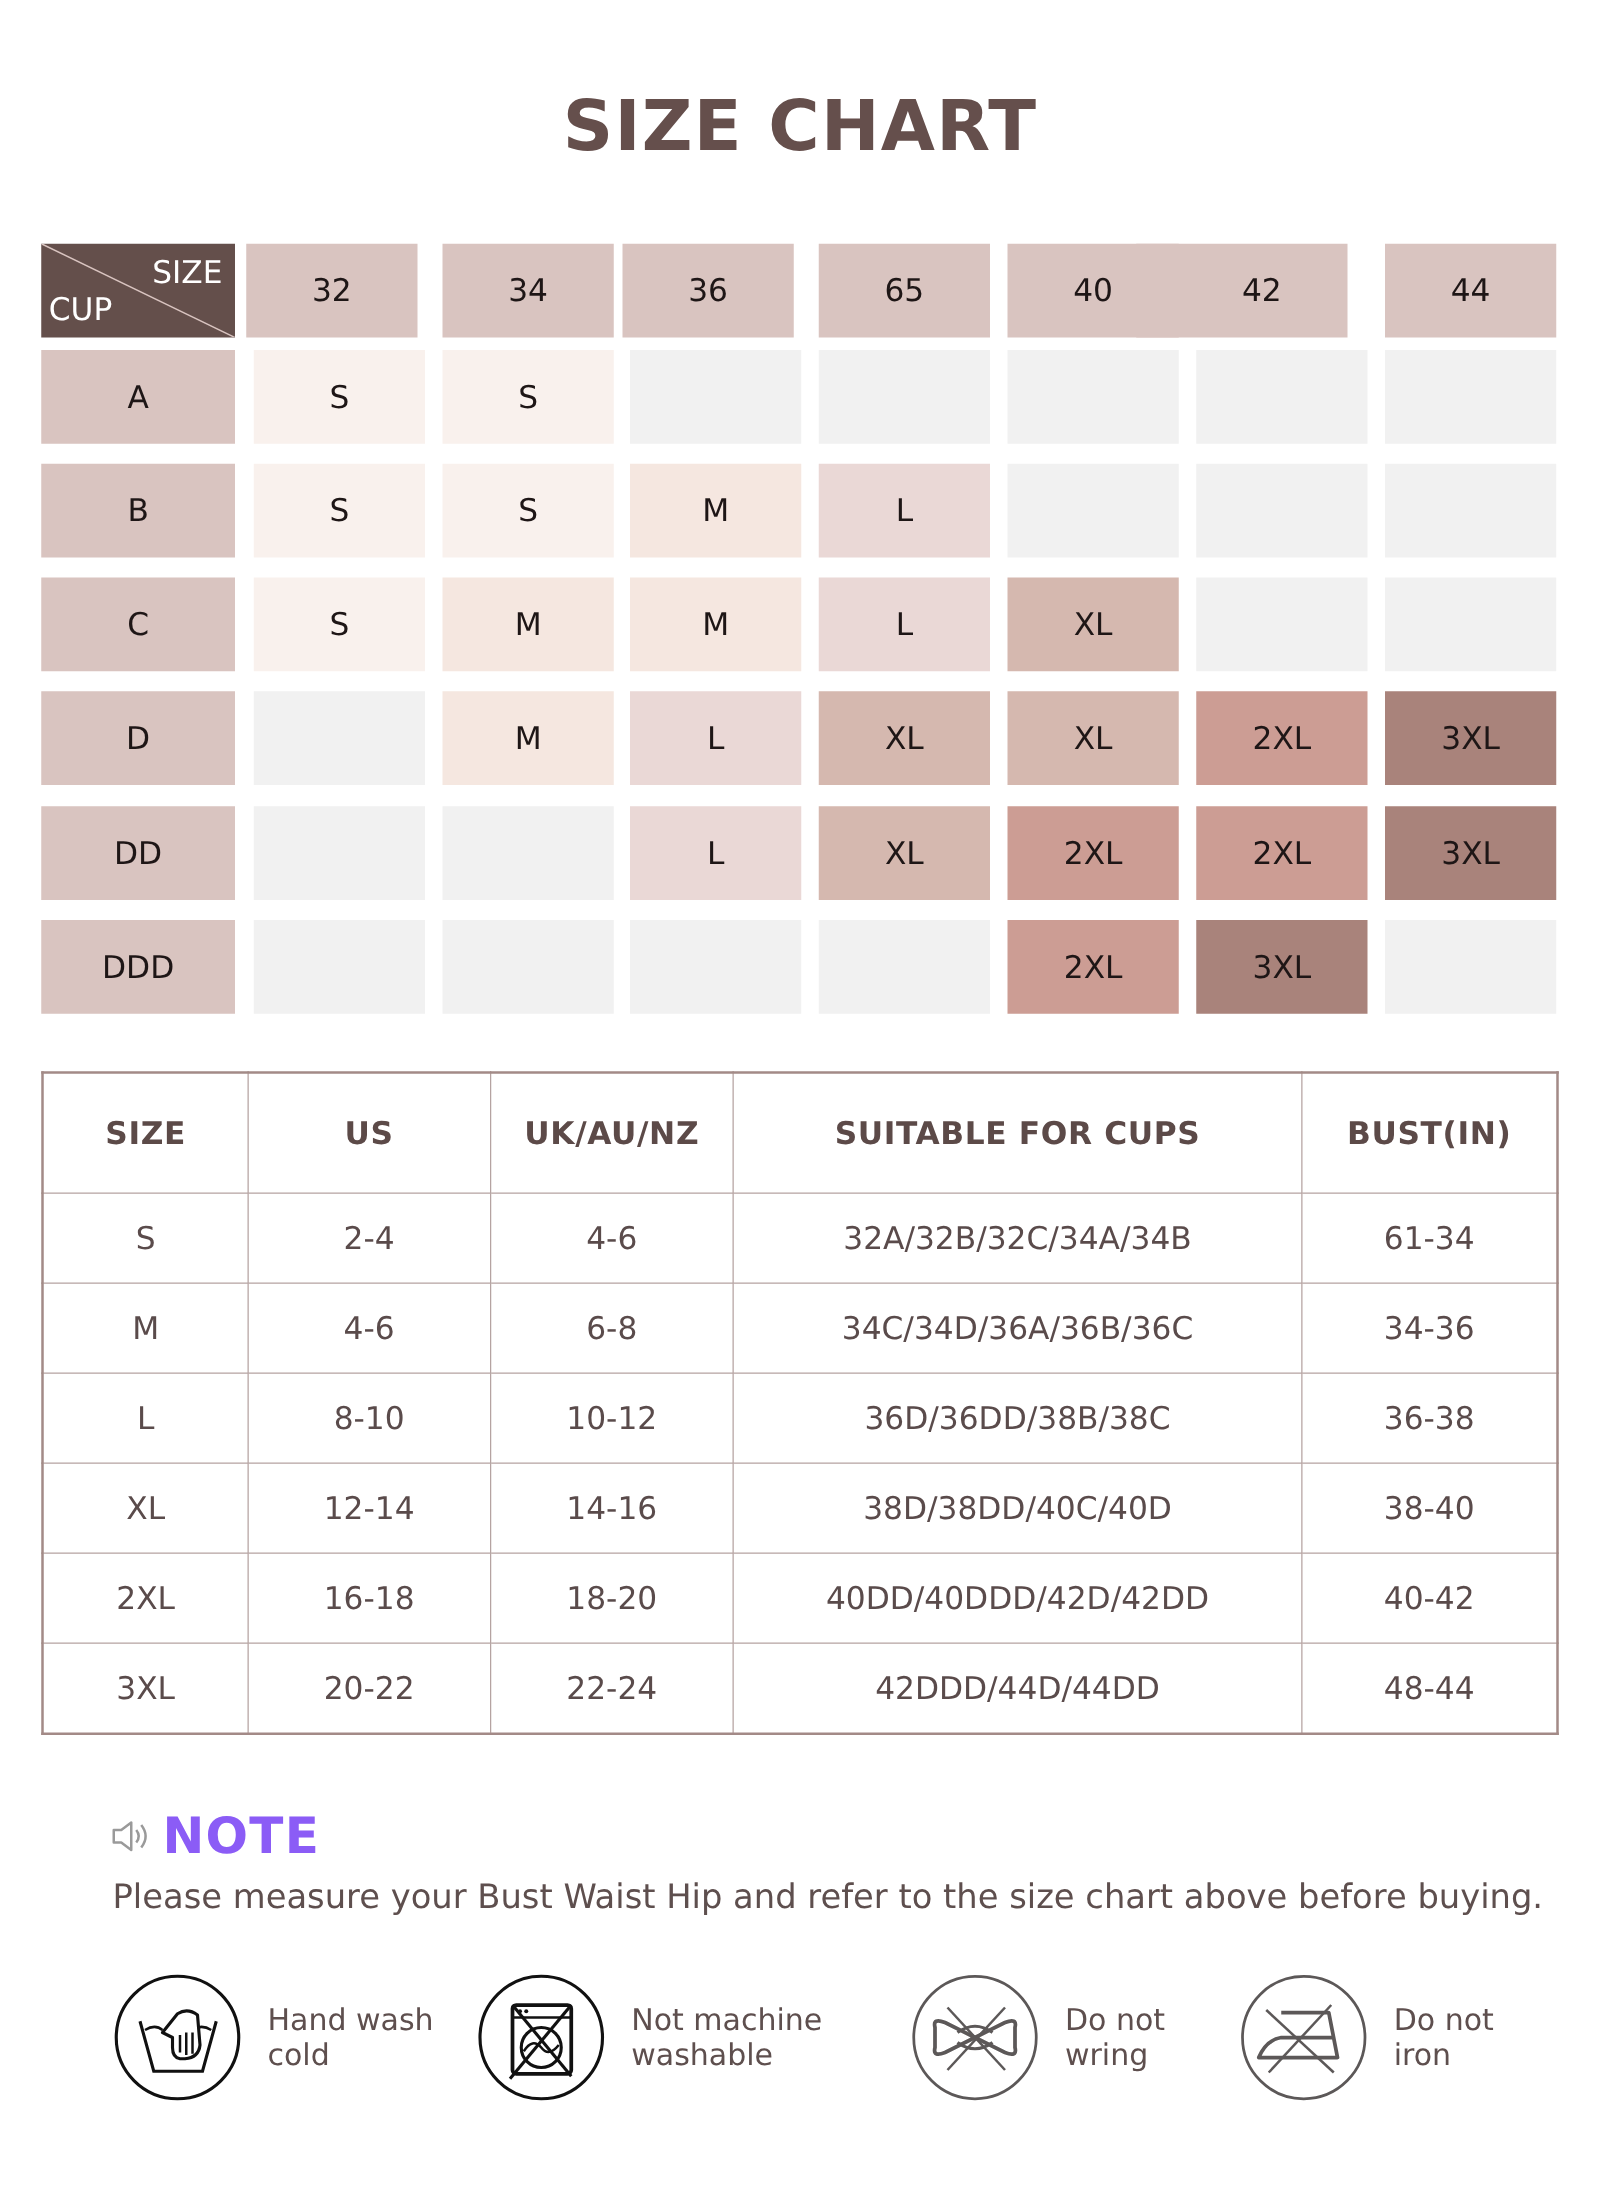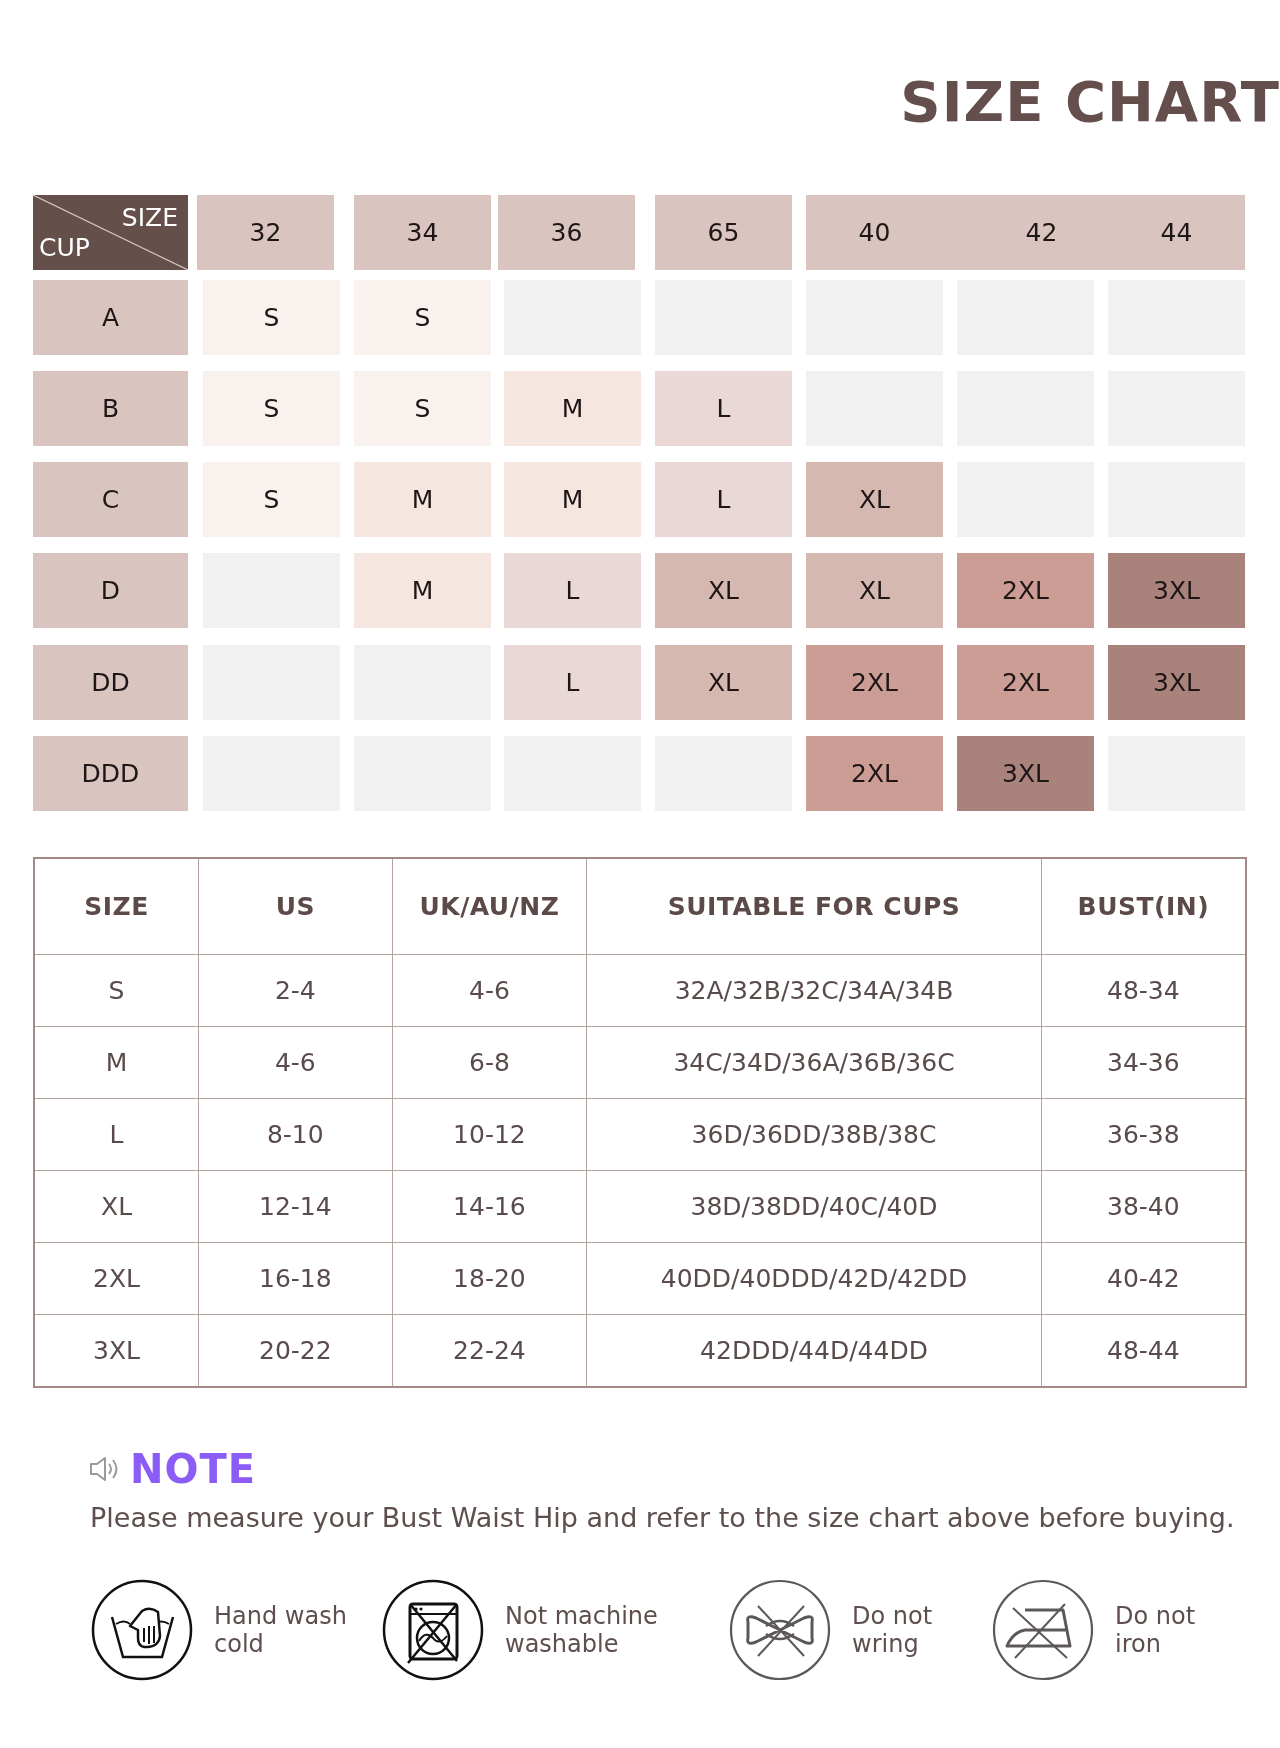--- a/index.html
+++ b/index.html
@@ -1,18 +1,18 @@
 <!DOCTYPE html>
 <html><head>
 <meta charset="utf-8">
 <style>
   html, body { margin: 0; padding: 0; background: #ffffff; }
   body { width: 1280px; height: 1748px; position: relative; overflow: hidden;
          font-family: "DejaVu Sans", "Liberation Sans", sans-serif; color: #1e1616; }
-  .title { position: absolute; left: 0; top: 64px; width: 1280px; text-align: right;
+  .title { position: absolute; left: 0; top: 64px; width: 1280px; text-align: center;
            font-size: 56px; font-weight: bold; color: #654f4c; letter-spacing: 1px;
            font-family: "DejaVu Sans", sans-serif; line-height: 76px; }
 
   
   .grid { position: absolute; left: 33px; top: 195px; width: 1214px; height: 616px; }
   .cell { position: absolute; width: 137px; height: 75px; display: flex; align-items: center;
           justify-content: center; font-size: 25px; color: #1e1616; font-family: "DejaVu Sans", sans-serif; }
   .corner { background: #644f4b; color: #ffffff; width: 155px; overflow: hidden; }
   .corner svg { position: absolute; left: 0; top: 0; }
   .corner .c-size { position: absolute; right: 10px; top: 8px; font-size: 25px; color: #fff; }
@@ -48,21 +48,21 @@
     </svg>
     <span class="c-size">SIZE</span>
     <span class="c-cup">CUP</span>
   </div>
   <div id="grid-body">
       <div class="cell colhead" style="left: 164px; top: 0px;">32</div>
       <div class="cell colhead" style="left: 321px; top: 0px;">34</div>
       <div class="cell colhead" style="left: 465px; top: 0px;">36</div>
       <div class="cell colhead" style="left: 622px; top: 0px;">65</div>
       <div class="cell colhead" style="left: 773px; top: 0px;">40</div>
-      <div class="cell colhead" style="left: 908px; top: 0px; padding-left: 32px;">42</div>
+      <div class="cell colhead" style="left: 876px; top: 0px; padding-left: 32px;">42</div>
       <div class="cell colhead" style="left: 1075px; top: 0px;">44</div>
       <div class="cell rowhead" style="left: 0px; top: 85px;">A</div>
       <div class="cell" style="left: 170px; top: 85px; background: rgb(249, 241, 237);">S</div>
       <div class="cell" style="left: 321px; top: 85px; background: rgb(249, 241, 237);">S</div>
       <div class="cell" style="left: 471px; top: 85px; background: rgb(241, 241, 241);"></div>
       <div class="cell" style="left: 622px; top: 85px; background: rgb(241, 241, 241);"></div>
       <div class="cell" style="left: 773px; top: 85px; background: rgb(241, 241, 241);"></div>
       <div class="cell" style="left: 924px; top: 85px; background: rgb(241, 241, 241);"></div>
       <div class="cell" style="left: 1075px; top: 85px; background: rgb(241, 241, 241);"></div>
       <div class="cell rowhead" style="left: 0px; top: 176px;">B</div>
@@ -124,21 +124,21 @@
       <th>SUITABLE FOR CUPS</th>
       <th>BUST(IN)</th>
     </tr>
   </thead>
   <tbody id="mtable-body">
       <tr>
         <td>S</td>
         <td>2-4</td>
         <td>4-6</td>
         <td>32A/32B/32C/34A/34B</td>
-        <td>48-34</td>
+        <td>61-34</td>
       </tr>
       <tr>
         <td>M</td>
         <td>4-6</td>
         <td>6-8</td>
         <td>34C/34D/36A/36B/36C</td>
         <td>34-36</td>
       </tr>
       <tr>
         <td>L</td>

